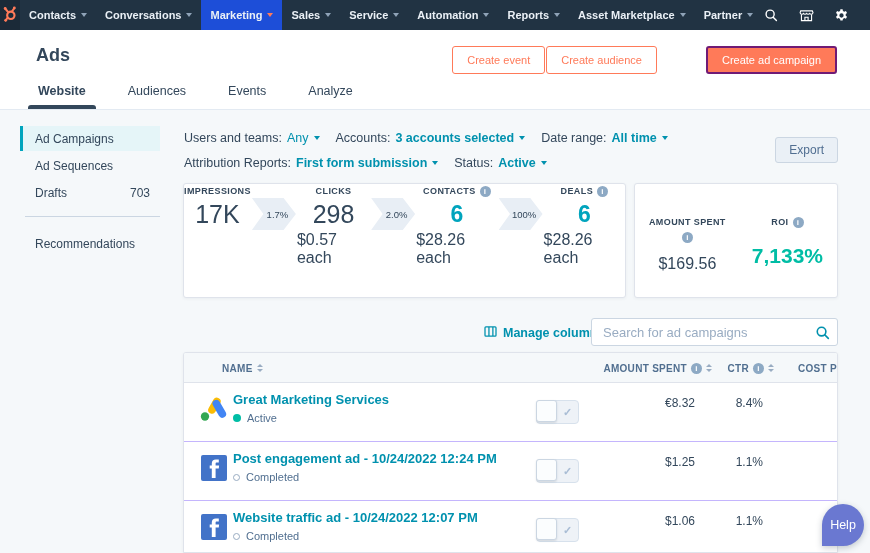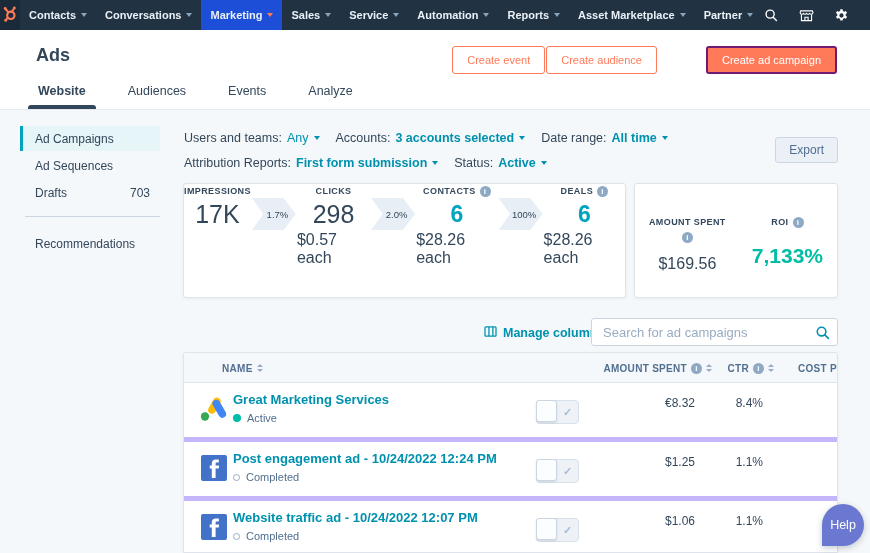--- a/index.html
+++ b/index.html
@@ -85,21 +85,21 @@
   .t-header { height:30px; background:#f5f8fa; border-bottom:1px solid #dfe3eb; position:relative; font-size:10px; font-weight:700; letter-spacing:.3px; color:#516f90; }
   .th { position:absolute; top:0; height:30px; display:flex; align-items:center; gap:4px; }
   .th-name { left:20px;margin-left:18px; }
   .th-amount { right:125px; justify-content:flex-end; }
   .th-ctr { right:63px; justify-content:flex-end; }
   .th-cost { left:614px; white-space:nowrap; }
   .sort { display:inline-flex; flex-direction:column; gap:2px; }
   .sort b { width:0; height:0; border-left:3px solid transparent; border-right:3px solid transparent; display:block; }
   .sort .up { border-bottom:3.5px solid #99acc2; }
   .sort .down { border-top:3.5px solid #99acc2; }
-  .t-row { height:59px; border-bottom:5px solid #c4b5fd; position:relative; background:#fff; }
+  .t-row { height:59px; border-bottom:1px solid #c4b5fd; position:relative; background:#fff; }
   .row-icon { position:absolute; left:16px; top:13px; width:27px; height:26px; display:flex; align-items:center; justify-content:center; }
   .row-main { position:absolute; left:49px; top:9px; }
   .row-name { font-size:13px; font-weight:700; color:#0091ae; cursor:pointer; text-decoration:none; display:block; }
   .row-status { display:flex; align-items:center; gap:6px; margin-top:5px; font-size:11px; color:#516f90; }
   .dot-active { width:8px; height:8px; border-radius:50%; background:#00bda5; }
   .dot-completed { width:7px; height:7px; border-radius:50%; border:1.5px solid #99acc2; background:#fff; }
   .toggle { position:absolute; left:352px; top:17px; width:43px; height:24px; background:#eef2f7; border:1px solid #d7e1ec; border-radius:4px; display:flex; cursor:pointer; }
   .toggle-knob { width:21px; height:22px; background:#fbfdfe; border:1px solid #cbd6e2; border-radius:3px; margin:-1px 0 0 -1px; box-shadow:0 1px 2px rgba(45,62,80,.15); }
   .toggle-check { flex:1; display:flex; align-items:center; justify-content:center; color:#a9bdd5; font-size:11px; font-weight:700; }
   .toggle-check::after { content:"✓"; }

